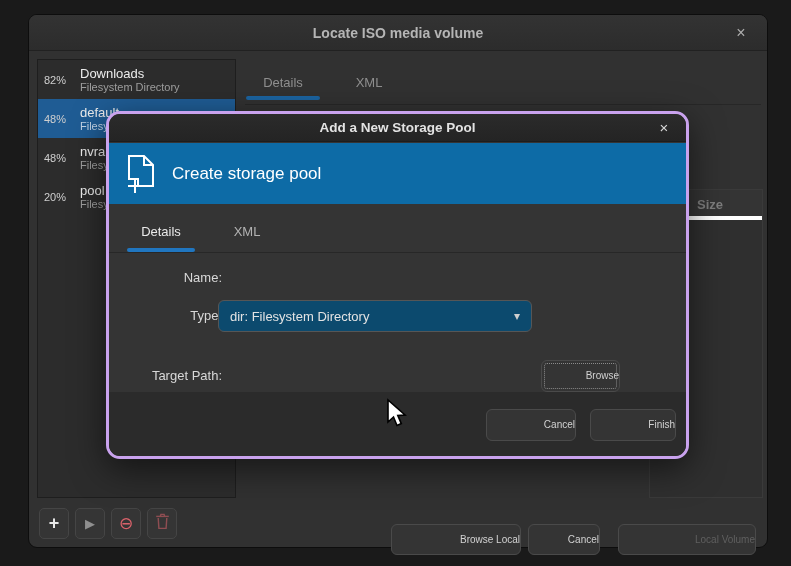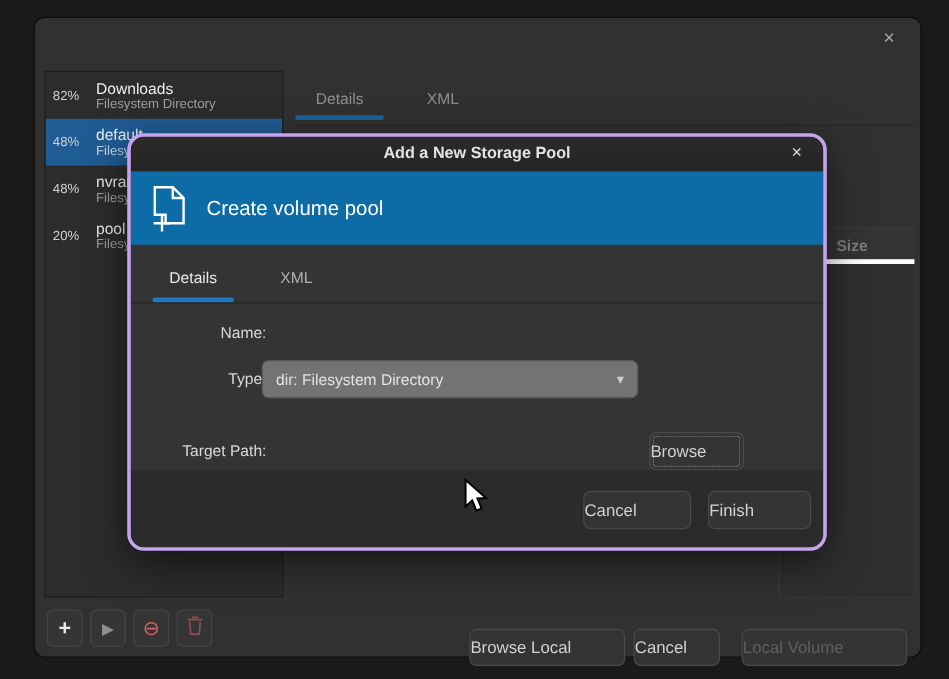--- a/index.html
+++ b/index.html
@@ -47,21 +47,21 @@
   .tool-btn { top:493px; width:30px; height:31px; background:#353535;
     border:1px solid #454545; border-radius:5px; display:flex;
     align-items:center; justify-content:center; }
   .tb-plus { color:#e8e8e8; font-size:18px; font-weight:bold; }
   .tb-play { color:#8f8f8f; font-size:13px; }
   .tb-stop { color:#d9626a; font-size:17px; }
   .tb-trash { opacity:.55; }
 
   
   .btn { background:#343434; border:1px solid #4a4a4a; border-radius:6px;
-    color:#d2d2d2; font-size:14px; text-align:left; }
+    color:#d2d2d2; font-size:10px; text-align:right; }
   .btn.disabled { color:#5f5f5f; }
   .bot-btn { top:509px; height:31px; line-height:29px; }
 
   
   .modal { left:106px; top:111px; width:583px; height:348px;
     background:#343434; border:3px solid #c9a2ee; border-radius:14px;
     box-shadow:0 10px 34px rgba(0,0,0,.55); overflow:hidden; }
   .modal-titlebar { left:0; top:0; width:577px; height:28px;
     background:linear-gradient(#2b2b2b,#242424); border-bottom:1px solid #1d1d1d;
     display:flex; align-items:center; justify-content:center; }
@@ -81,40 +81,43 @@
   .dlg-tab.inactive { color:#b2b2b2; }
   .dlg-tab.active .underline { position:absolute; left:0; bottom:0; width:100%;
     height:4px; background:#2076c0; border-radius:2px; }
   .dlg-tab-sep { left:0; top:138px; width:577px; height:1px; background:#272727; }
 
   .fld-label { font-size:13px; color:#d8d8d8; text-align:right;margin-left:12px; }
   .entry { background:#2a2a2a; border:1px solid #525252; border-radius:6px;
     color:#eaeaea; font-size:13px; padding:0 11px;
     font-family:"Liberation Sans","DejaVu Sans",sans-serif; }
   input.entry { outline:none; }
-  .combo { background:#737373; border:1px solid #565656; border-radius:6px;
+  .combo { background:#0c4a6e; border:1px solid #565656; border-radius:6px;
     color:#e3e3e3; font-size:13px; display:flex; align-items:center;
     padding:0 11px; }
   .combo .arrow { margin-left:auto; color:#cfcfcf; font-size:12px; }
 
   .browse-btn { outline:1px dotted #8a8a8a; outline-offset:-4px; line-height:30px; }
 
   .dlg-footer { left:0; top:278px; width:577px; height:64px; background:#2b2b2b; }
   .dlg-btn { height:32px; line-height:30px; }
 
   
   .cursor { left:383px; top:398px; width:26px; height:32px; pointer-events:none; }
 </style>
 </head>
 <body>
 
 <div id="stage">
 
   <div class="abs main-window">
 
+    <div class="abs titlebar">
+      <span class="wtitle">Locate ISO media volume</span>
+    </div>
     <div class="win-close">×</div>
 
     <div class="abs pool-list">
       <div class="pool-row">
         <span class="pool-pct">82%</span>
         <span>
           <div class="pool-name">Downloads</div>
           <div class="pool-type">Filesystem Directory</div>
         </span>
       </div>
@@ -200,21 +203,21 @@
       <span class="banner-icon">
         <svg width="34" height="42" viewBox="0 0 34 42">
           <g fill="none" stroke="#ffffff" stroke-width="2">
             <path d="M5 3 L20 3 L29 12 L29 33 L14 33 L14 26 L5 26 Z" fill="none"></path>
             <path d="M20 3 L20 12 L29 12"></path>
             <line x1="11" y1="26" x2="11" y2="40"></line>
             <line x1="4" y1="33" x2="18" y2="33"></line>
           </g>
         </svg>
       </span>
-      <span class="banner-text">Create volume pool</span>
+      <span class="banner-text">Create storage pool</span>
     </div>
 
     <div class="abs dlg-tabs">
       <div class="dlg-tab active" style="width:68px;">
         <span>Details</span>
         <span class="underline"></span>
       </div>
       <div class="dlg-tab inactive" style="width:60px; margin-left:22px;">
         <span>XML</span>
       </div>

